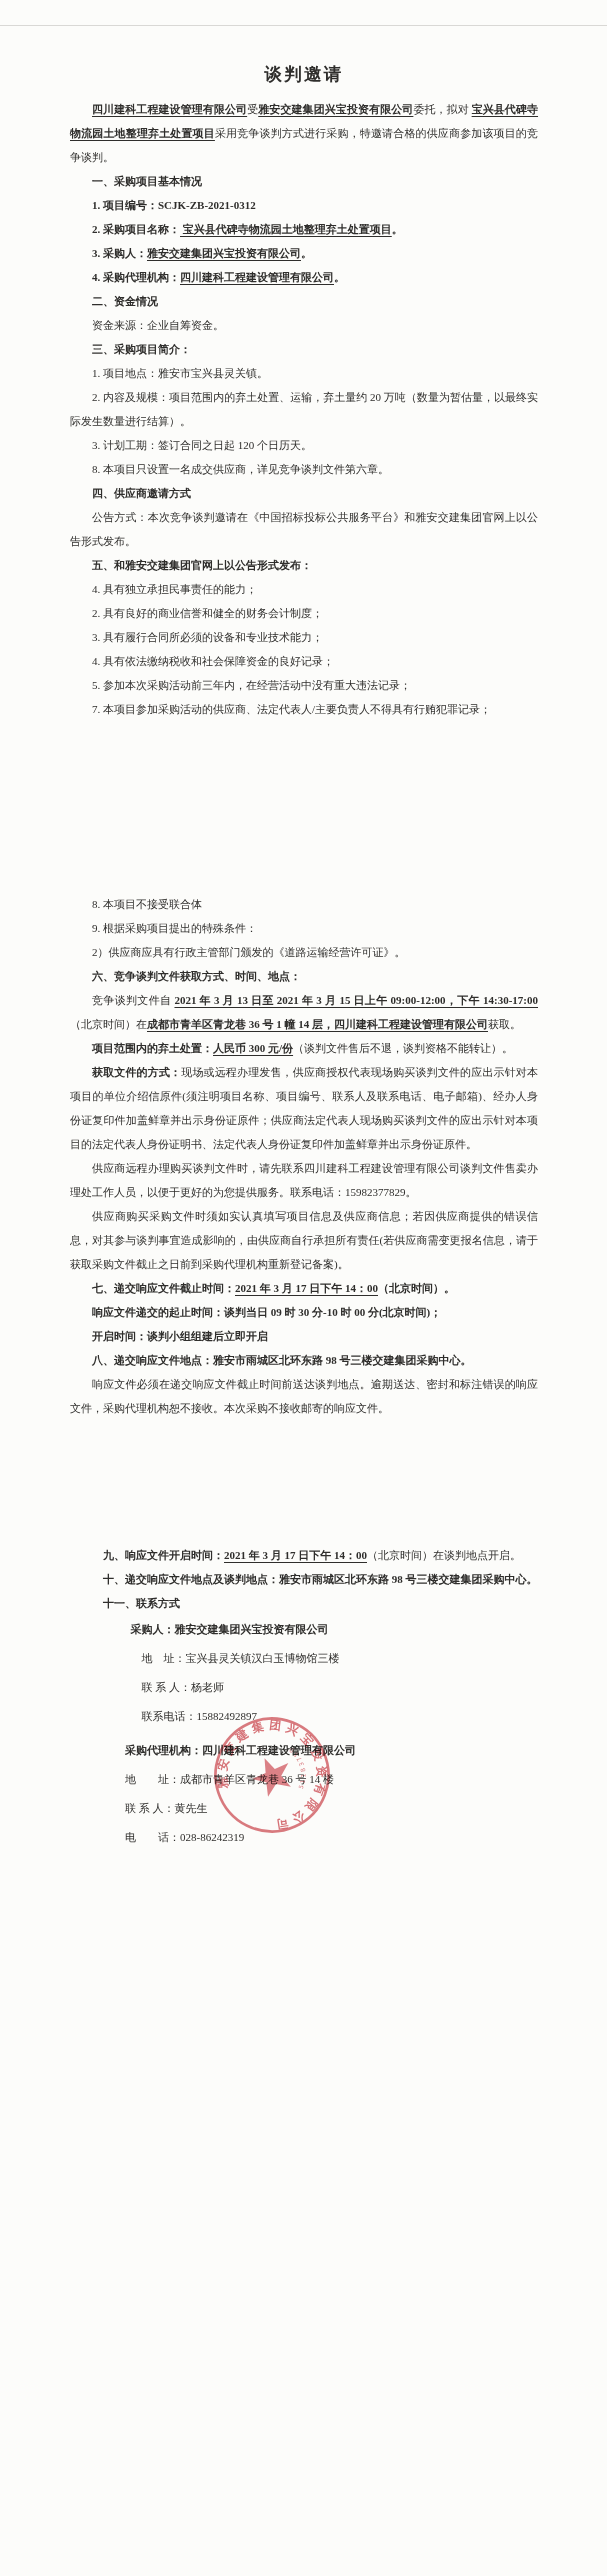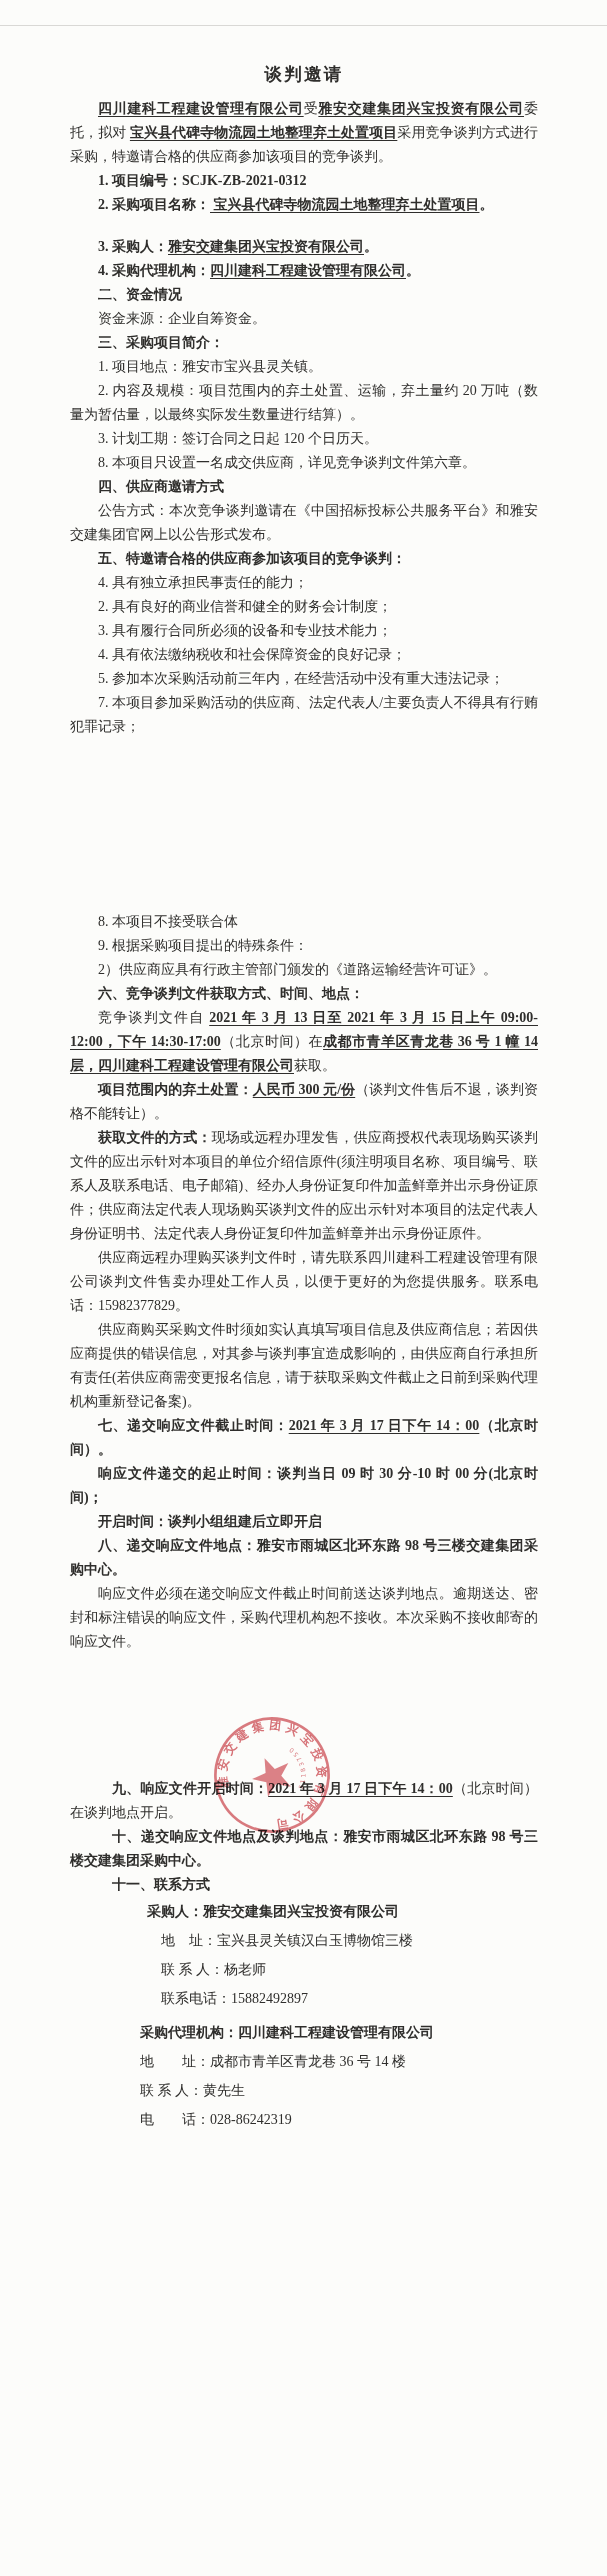--- a/index.html
+++ b/index.html
@@ -17,21 +17,21 @@
     background:#c6c5c2;opacity:.65;
   }
   .title{
     margin:58px 0 6px 0;
     text-align:center;
     font-size:17.5px;line-height:33px;
     font-weight:700;letter-spacing:2.3px;
   }
   #doc{padding:0 70px;}
   .line{
-    font-size:14px;
+    font-size:11px;
     line-height:24px;
     text-align:justify;
     margin:0;
   }
   .line .b{font-weight:700;}
   .line .u{text-decoration:underline;text-underline-offset:3px;text-decoration-thickness:0.8px;}
   .loose{line-height:29px;text-align:left;}
   .gap-top{margin-top:4.6px;}
   .spacer{width:100%;}
   .stamp{
@@ -44,34 +44,35 @@
   .stamp svg{display:block;}
 </style>
 </head>
 <body>
 
 <div class="page">
   <div class="scan-line"></div>
   <h1 class="title">谈判邀请</h1>
   <div id="doc">
       <div class="line" style="text-indent: 2em;"><span class="b u">四川建科工程建设管理有限公司</span><span>受</span><span class="b u">雅安交建集团兴宝投资有限公司</span><span>委托，拟对 </span><span class="b u">宝兴县代碑寺物流园土地整理弃土处置项目</span><span>采用竞争谈判方式进行采购，特邀请合格的供应商参加该项目的竞争谈判。</span></div>
+      <div class="line" style="text-indent: 2em;"><span class="b">一、采购项目基本情况</span></div>
       <div class="line" style="text-indent: 2em;"><span class="b">1. 项目编号：SCJK-ZB-2021-0312</span></div>
       <div class="line" style="text-indent: 2em;"><span class="b">2. 采购项目名称：</span><span class="b u"> 宝兴县代碑寺物流园土地整理弃土处置项目</span><span class="b">。</span></div>
-      <div class="line" style="text-indent: 2em; margin-top: 18px;"><span class="b">3. 采购人：</span><span class="b u">雅安交建集团兴宝投资有限公司</span><span class="b">。</span></div>
+      <div class="line" style="text-indent: 2em;"><span class="b">3. 采购人：</span><span class="b u">雅安交建集团兴宝投资有限公司</span><span class="b">。</span></div>
       <div class="line" style="text-indent: 2em;"><span class="b">4. 采购代理机构：</span><span class="b u">四川建科工程建设管理有限公司</span><span class="b">。</span></div>
       <div class="line" style="text-indent: 2em;"><span class="b">二、资金情况</span></div>
       <div class="line" style="text-indent: 2em;"><span>资金来源：企业自筹资金。</span></div>
       <div class="line" style="text-indent: 2em;"><span class="b">三、采购项目简介：</span></div>
       <div class="line" style="text-indent: 2em;"><span>1. 项目地点：雅安市宝兴县灵关镇。</span></div>
       <div class="line" style="text-indent: 2em;"><span>2. 内容及规模：项目范围内的弃土处置、运输，弃土量约 20 万吨（数量为暂估量，以最终实际发生数量进行结算）。</span></div>
       <div class="line" style="text-indent: 2em;"><span>3. 计划工期：签订合同之日起 120 个日历天。</span></div>
       <div class="line" style="text-indent: 2em;"><span>8. 本项目只设置一名成交供应商，详见竞争谈判文件第六章。</span></div>
       <div class="line" style="text-indent: 2em;"><span class="b">四、供应商邀请方式</span></div>
       <div class="line" style="text-indent: 2em;"><span>公告方式：本次竞争谈判邀请在《中国招标投标公共服务平台》和雅安交建集团官网上以公告形式发布。</span></div>
-      <div class="line" style="text-indent: 2em;"><span class="b">五、特邀请合格的供应商参加该项目的竞争谈判：</span></div>
+      <div class="line" style="text-indent: 2em;"><span class="b">五、和雅安交建集团官网上以公告形式发布：</span></div>
       <div class="line" style="text-indent: 2em;"><span>4. 具有独立承担民事责任的能力；</span></div>
       <div class="line" style="text-indent: 2em;"><span>2. 具有良好的商业信誉和健全的财务会计制度；</span></div>
       <div class="line" style="text-indent: 2em;"><span>3. 具有履行合同所必须的设备和专业技术能力；</span></div>
       <div class="line" style="text-indent: 2em;"><span>4. 具有依法缴纳税收和社会保障资金的良好记录；</span></div>
       <div class="line" style="text-indent: 2em;"><span>5. 参加本次采购活动前三年内，在经营活动中没有重大违法记录；</span></div>
       <div class="line" style="text-indent: 2em;"><span>7. 本项目参加采购活动的供应商、法定代表人/主要负责人不得具有行贿犯罪记录；</span></div>
       <div class="spacer" style="height: 171px;"></div>
       <div class="line" style="text-indent: 2em;"><span>8. 本项目不接受联合体</span></div>
       <div class="line" style="text-indent: 2em;"><span>9. 根据采购项目提出的特殊条件：</span></div>
       <div class="line" style="text-indent: 2em;"><span>2）供应商应具有行政主管部门颁发的《道路运输经营许可证》。</span></div>

